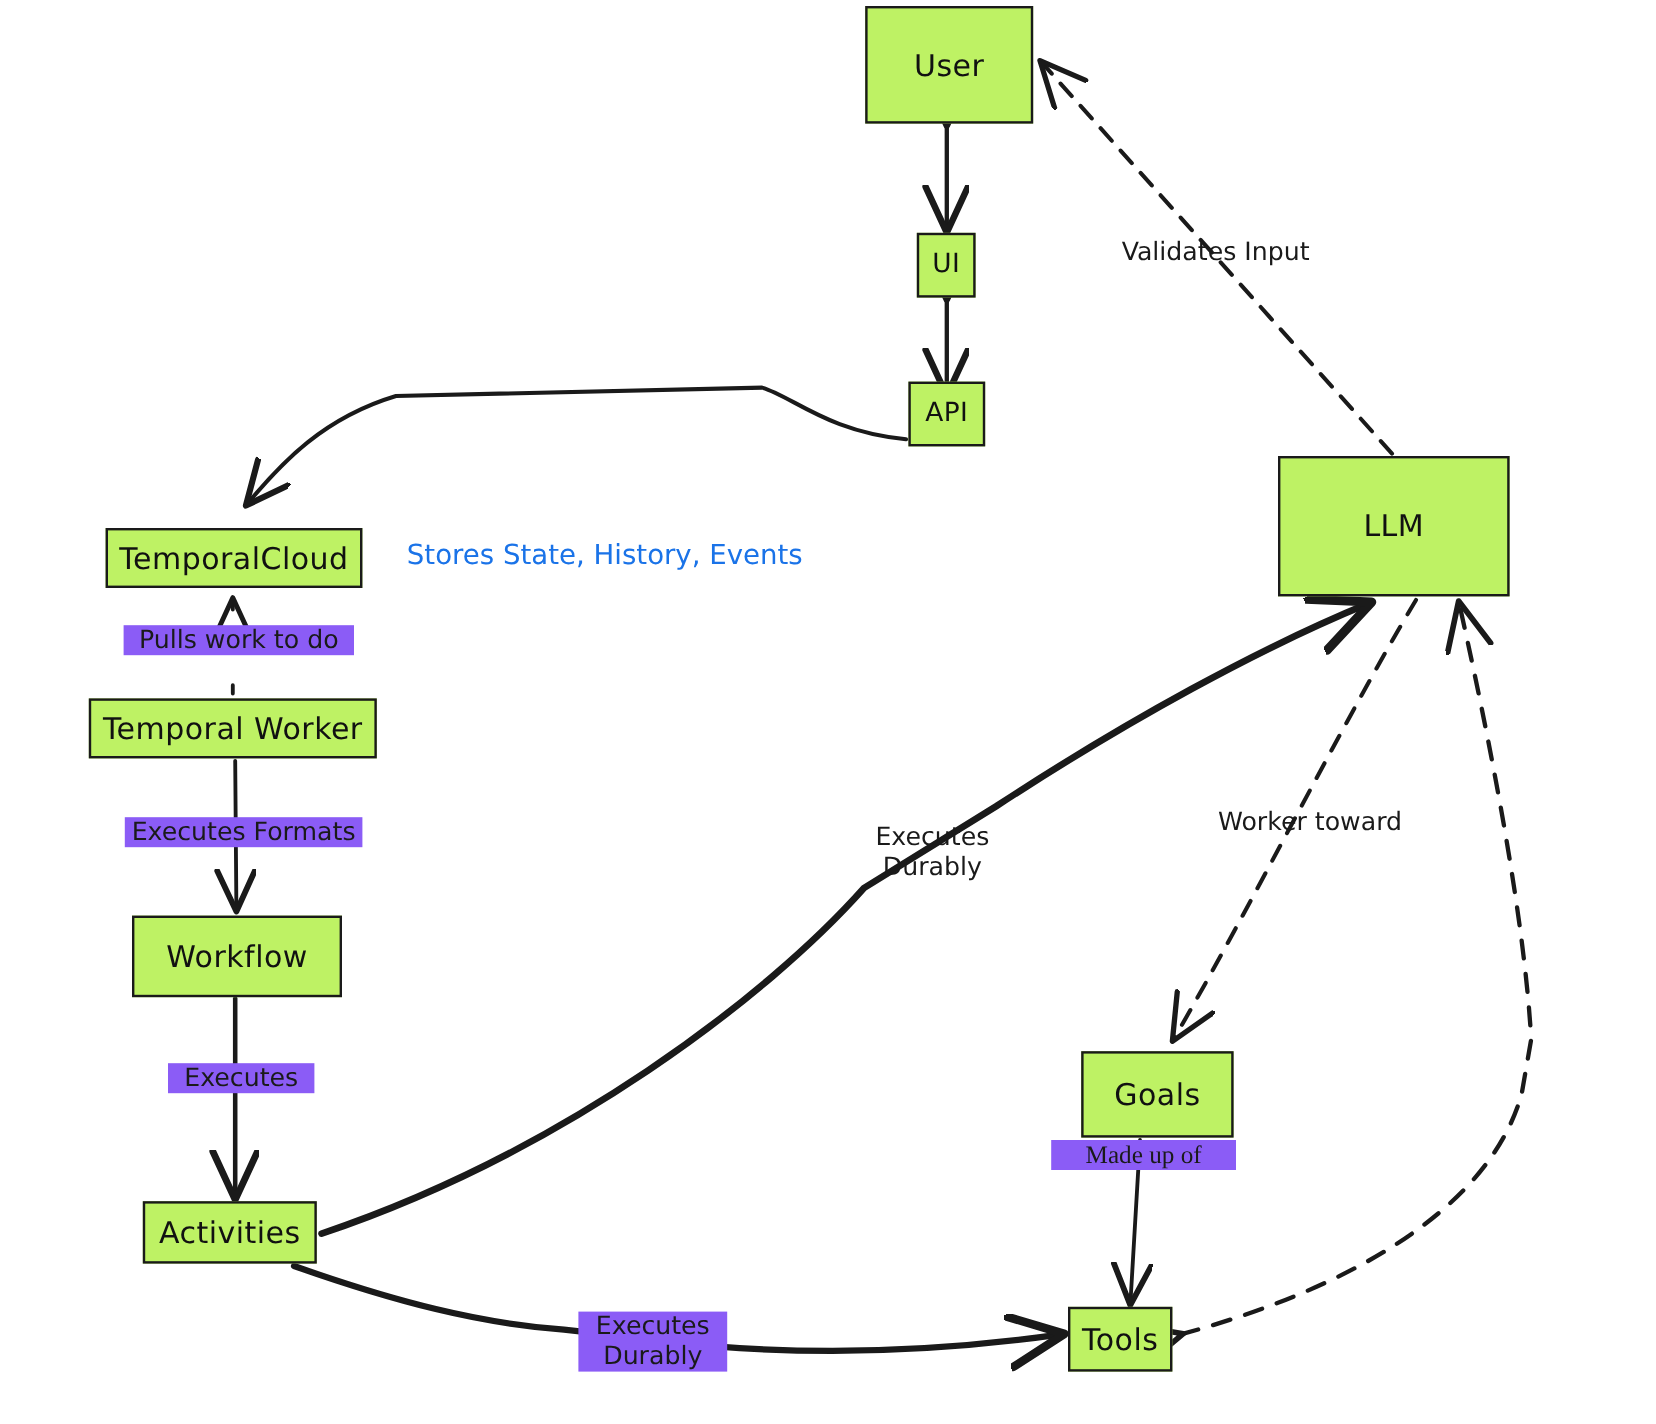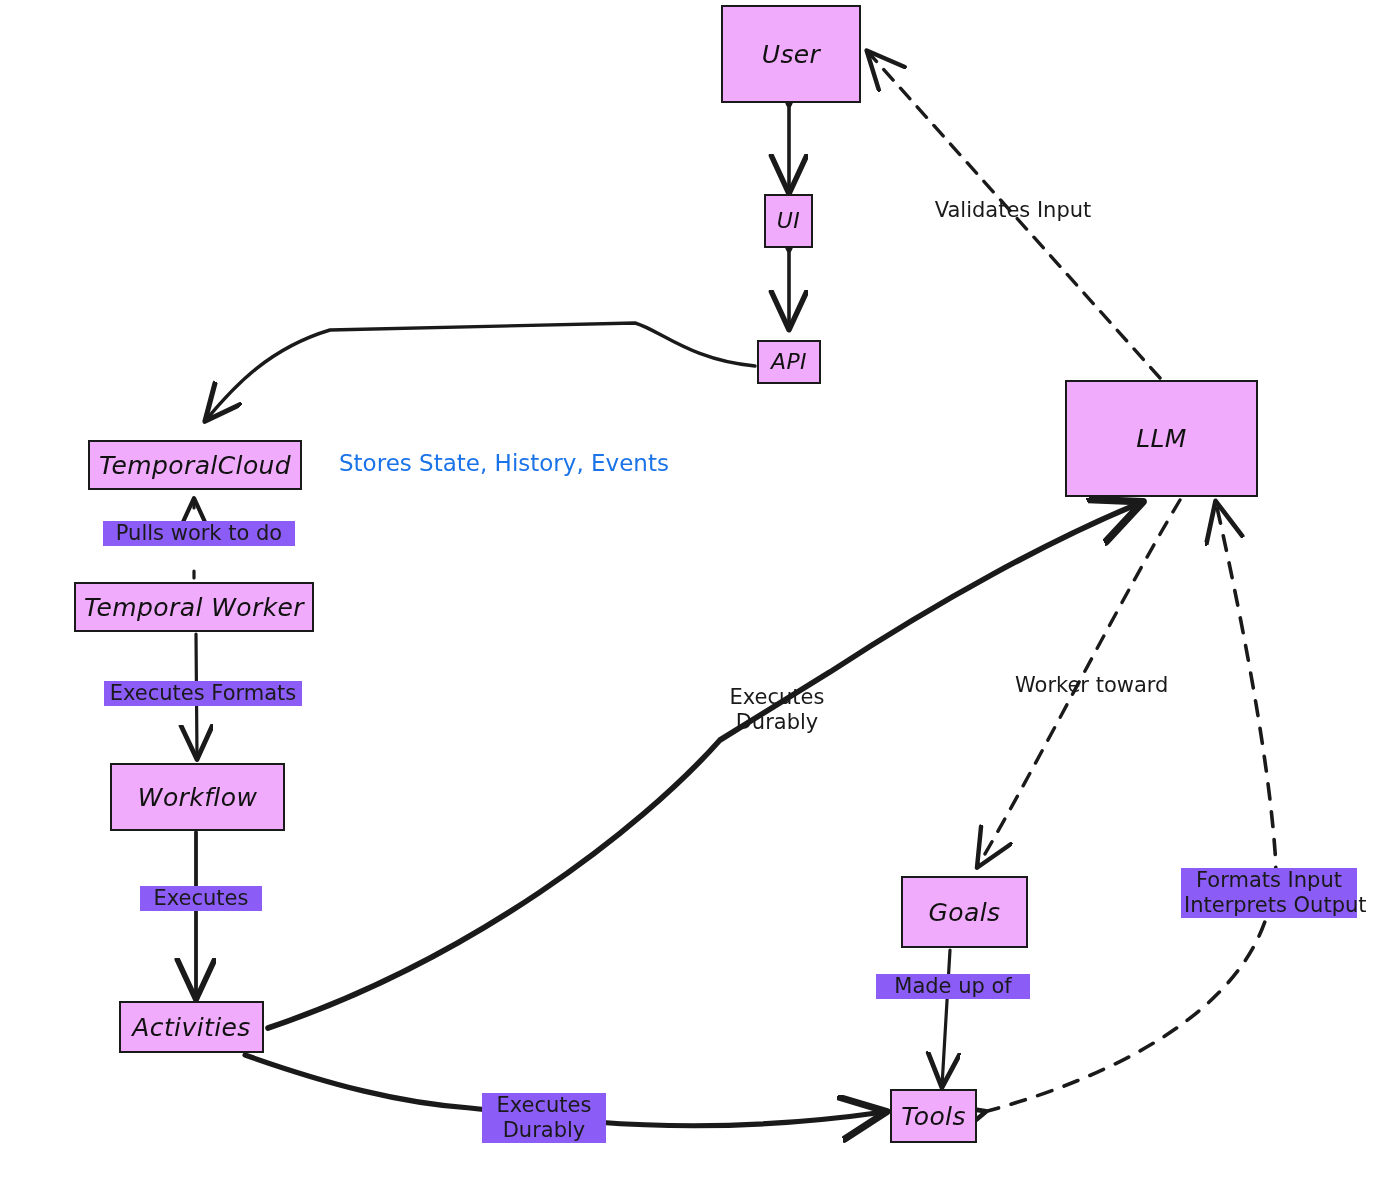--- a/index.html
+++ b/index.html
@@ -21,30 +21,29 @@
     position: absolute;
     left: 0;
     top: 0;
     width: 1380px;
     height: 1187px;
   }
   .node {
     position: absolute;
     box-sizing: border-box;
     border: 2.6px solid #1a1a1a;
-    background: #f0abfc;
+    background: #bef264;
     display: flex;
     align-items: center;
     justify-content: center;
     color: #111111;
     font-family: "DejaVu Sans", sans-serif;
     font-size: 25px;
     letter-spacing: 0.4px;
     z-index: 3;
-    font-style: italic;
   }
   .node-label {
     line-height: 1;
     white-space: nowrap;
   }
   .edge-label {
     position: absolute;
     color: #1a1a1a;
     font-family: "DejaVu Sans", sans-serif;
     font-size: 21px;
@@ -135,21 +134,21 @@
   </svg>
 
   <div class="node" style="left:721px; top:5px; width:140px; height:98px;">
     <span class="node-label">User</span>
   </div>
 
   <div class="node" style="left:764px; top:194px; width:49px; height:54px; font-size:22px;">
     <span class="node-label">UI</span>
   </div>
 
-  <div class="node" style="left:757px; top:340px; width:64px; height:44px; font-size:22px;">
+  <div class="node" style="left:757px; top:318px; width:64px; height:54px; font-size:22px;">
     <span class="node-label">API</span>
   </div>
 
   <div class="node" style="left:88px; top:440px; width:214px; height:50px;">
     <span class="node-label">TemporalCloud</span>
   </div>
 
   <div class="node" style="left:74px; top:582px; width:240px; height:50px;">
     <span class="node-label">Temporal Worker</span>
   </div>
@@ -184,20 +183,18 @@
   <div class="edge-label" style="left:140px; top:886px; width:116px;">Executes</div>
 
   <div class="edge-label nobg" style="left:715px; top:685px; width:118px;">Executes
 Durably</div>
 
   <div class="edge-label" style="left:482px; top:1093px; width:118px;">Executes
 Durably</div>
 
   <div class="edge-label nobg" style="left:1012px; top:673px; width:148px;">Worker toward</div>
 
-  <div class="edge-label" style="left:876px; top:974px; width:148px;">Made up of</div>
-
-  <div class="edge-label" style="left:1181px; top:868px; width:170px;">Formats Input
-Interprets Output</div>
+  <div class="edge-label" style="left:876px; top:950px; width:148px;font-family:Liberation Serif, serif;">Made up of</div>
+
 
   <div class="note" style="left:339px; top:450px;">Stores State, History, Events</div>
 
 </div>
 
 </body></html>

